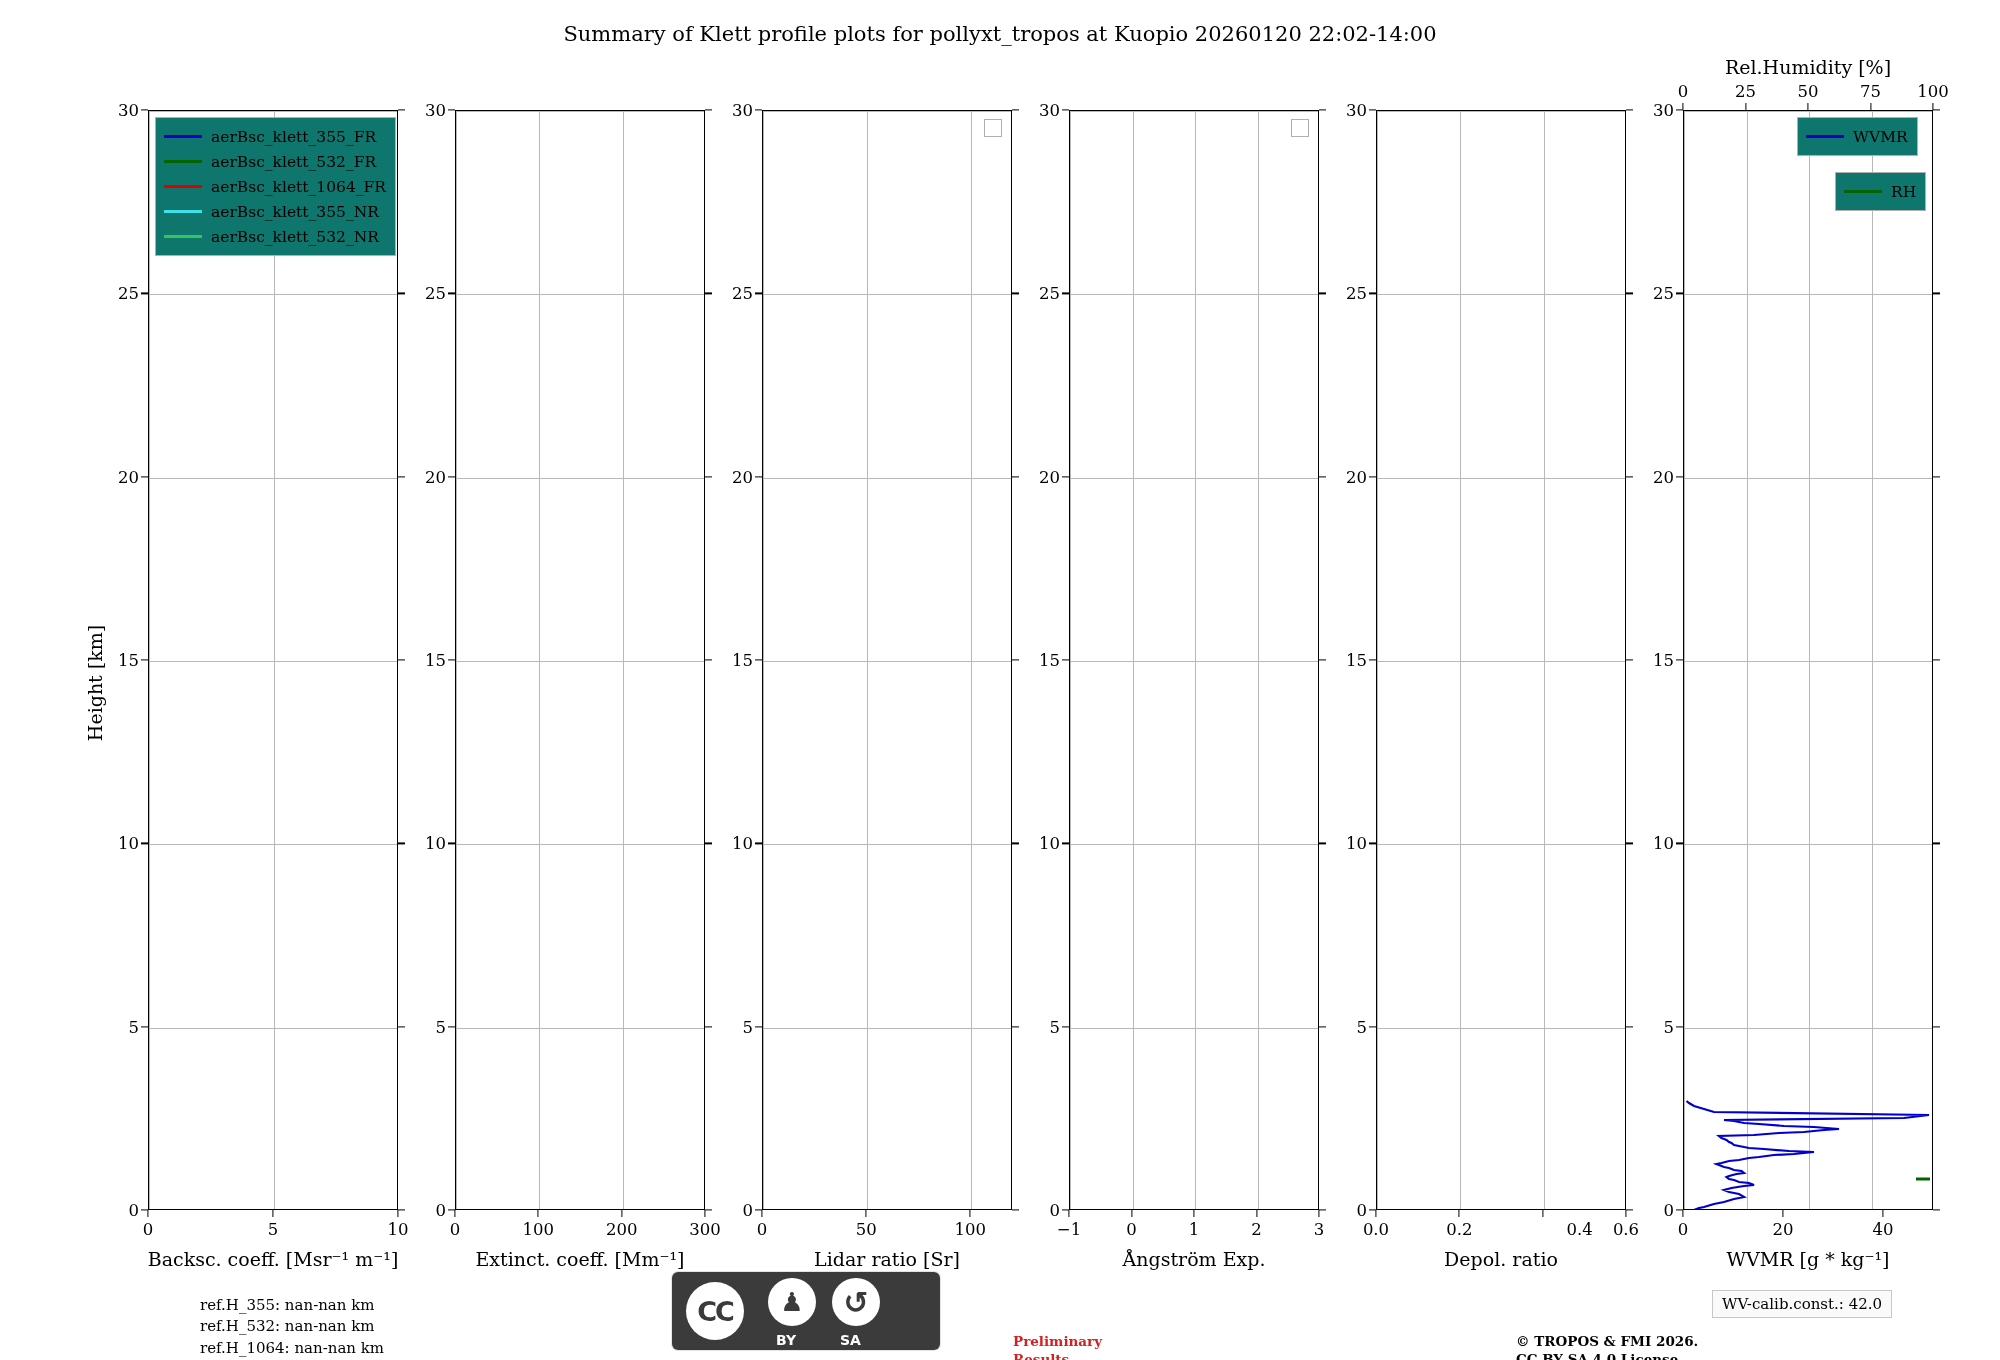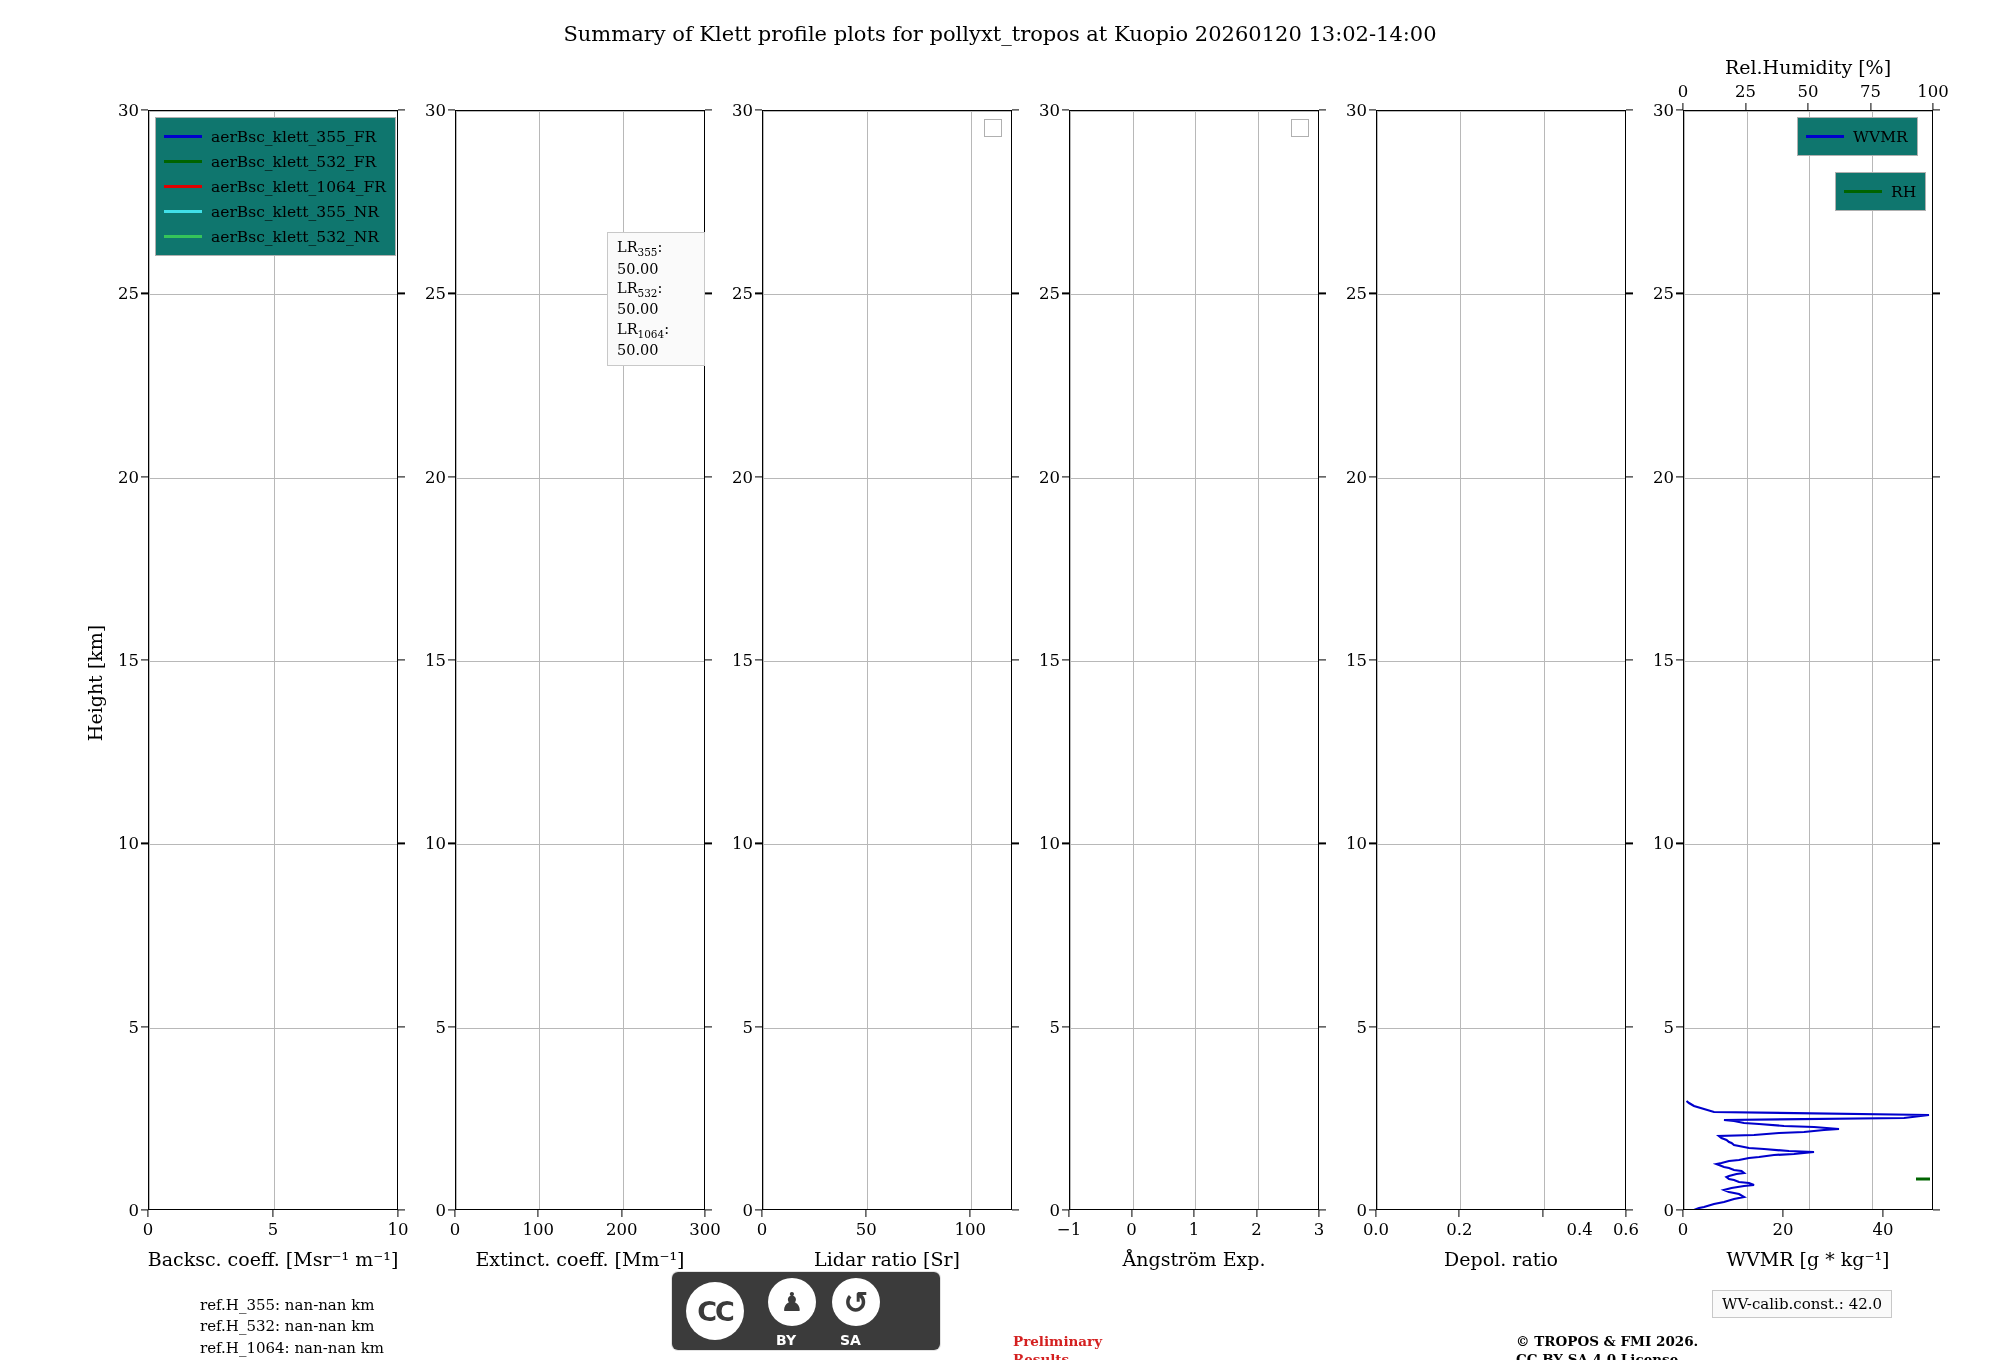--- a/index.html
+++ b/index.html
@@ -255,21 +255,21 @@
     width: 16px;
     height: 16px;
     border: 1px solid #b0b0b0;
     background: #ffffff;
   }
   svg.series { position: absolute; left: 0; top: 0; overflow: visible; }
 </style>
 </head>
 <body>
 
-<div class="fig-title">Summary of Klett profile plots for pollyxt_tropos at Kuopio 20260120 13:02-14:00</div>
+<div class="fig-title">Summary of Klett profile plots for pollyxt_tropos at Kuopio 20260120 22:02-14:00</div>
 
 <div class="ylabel" style="left:-5px; top:672px; width:200px; text-align:center; transform:rotate(-90deg);">Height [km]</div>
 
 <div class="panel" style="left:148px; width:250px;">
   <div class="plotbox">
     <div class="gridline-h" style="top:0px;"></div>
     <div class="gridline-h" style="top:183.33px;"></div>
     <div class="gridline-h" style="top:366.67px;"></div>
     <div class="gridline-h" style="top:550px;"></div>
     <div class="gridline-h" style="top:733.33px;"></div>
@@ -375,25 +375,20 @@
   <div class="xtick-mark" style="left:83.3px;"></div>
     <div class="xtick-label" style="left:83.3px;">100</div>
   <div class="xtick-mark" style="left:166.7px;"></div>
     <div class="xtick-label" style="left:166.7px;">200</div>
   <div class="xtick-mark" style="left:250px;"></div>
     <div class="xtick-label" style="left:250px;">300</div>
 
   <div class="xlabel">Extinct. coeff. [Mm⁻¹]</div>
 
 
-  <div class="infobox" style="left:152px; top:122px;">
-    <div>LR<sub>355</sub>: <span>50.00</span></div>
-    <div>LR<sub>532</sub>: <span>50.00</span></div>
-    <div>LR<sub>1064</sub>: <span>50.00</span></div>
-  </div>
 </div>
 
 <div class="panel" style="left:762px; width:250px;">
   <div class="plotbox">
     <div class="gridline-h" style="top:0px;"></div>
     <div class="gridline-h" style="top:183.33px;"></div>
     <div class="gridline-h" style="top:366.67px;"></div>
     <div class="gridline-h" style="top:550px;"></div>
     <div class="gridline-h" style="top:733.33px;"></div>
     <div class="gridline-h" style="top:916.67px;"></div>

